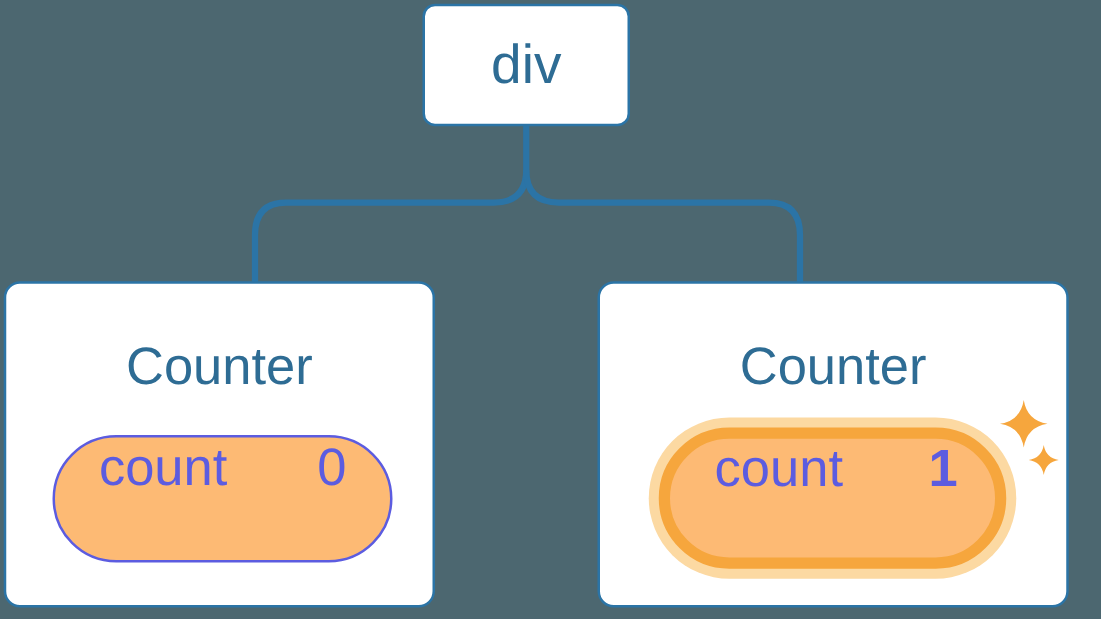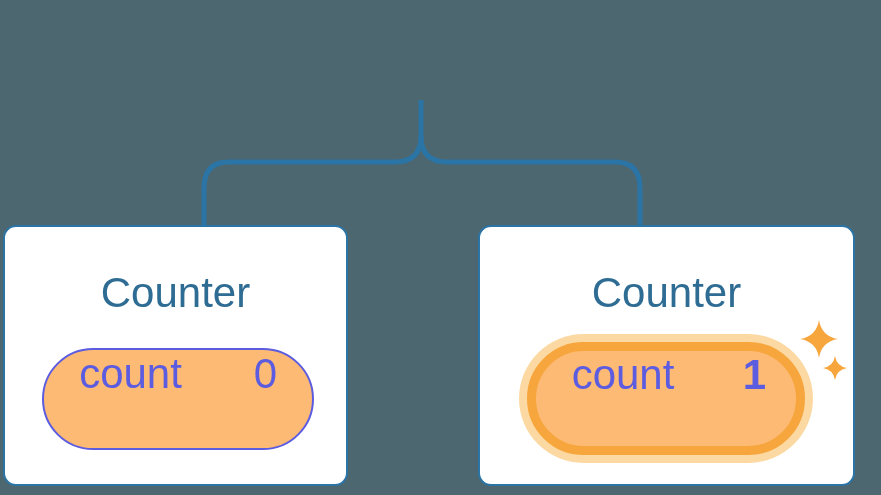--- a/index.html
+++ b/index.html
@@ -91,20 +91,23 @@
 
 <div class="stage">
 
   <svg class="connector" width="881" height="495" viewBox="0 0 881 495">
     <g fill="none" stroke="var(--line, #2b74a6)" stroke-width="5">
       <path d="M421 100 V136 Q421 162 395 162 H229 Q204 162 204 188 V226"></path>
       <path d="M421 136 Q421 162 447 162 H615 Q640 162 640 188 V226"></path>
     </g>
   </svg>
 
+  <div class="node-root">
+    <span>div</span>
+  </div>
 
   <div class="card card-left">
     <div class="card-title">Counter</div>
     <div class="pill pill-plain">
       <div class="pill-name">count</div>
       <div class="pill-divider"></div>
       <div class="pill-value">0</div>
     </div>
   </div>
 

